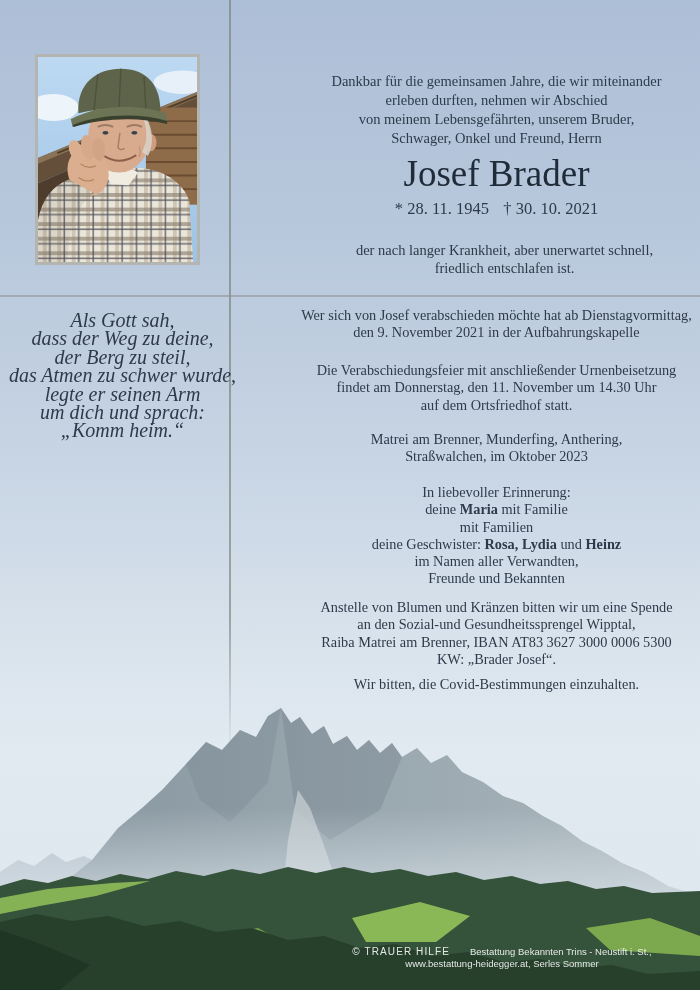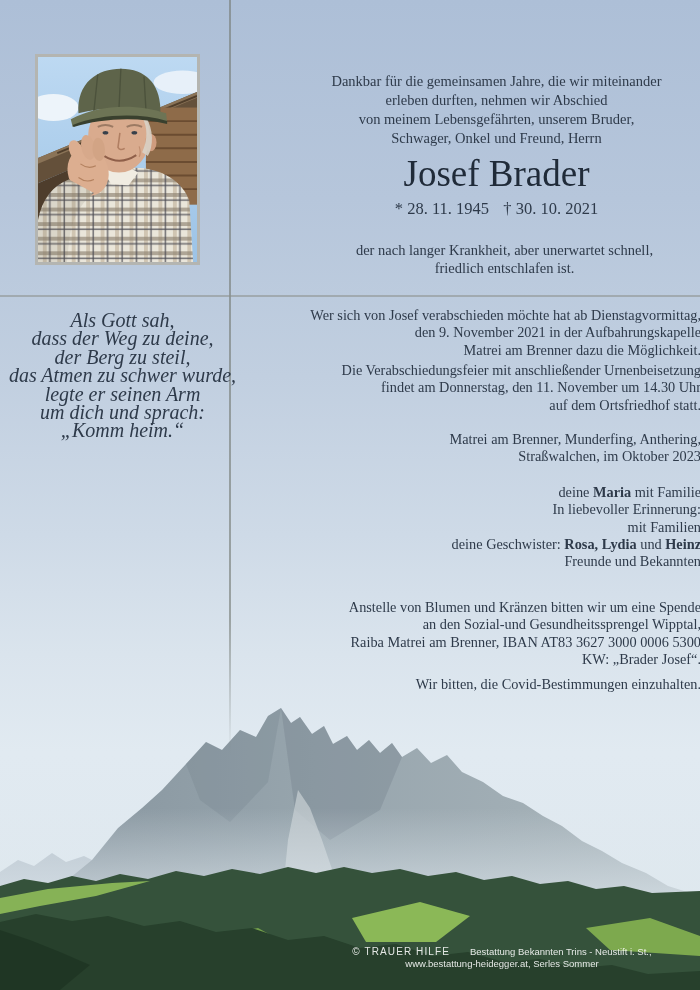--- a/index.html
+++ b/index.html
@@ -22,21 +22,21 @@
   .photo-frame svg{display:block; width:159px; height:205px;}
 
   .intro{left:292px; top:72px; width:409px; font-size:14.5px; line-height:19px;}
   .name{left:292px; top:153px; width:409px; font-size:37px; line-height:42px; color:#202b39;}
   .dates{left:292px; top:199px; width:409px; font-size:16.5px; line-height:20px;}
   .dates .gap{display:inline-block; width:10px;}
   .after-name{left:300px; top:242px; width:409px; font-size:14.5px; line-height:17.5px;}
 
   .poem{left:0; top:311px; width:245px; font-size:20px; line-height:18.4px; font-style:italic;}
 
-  .block{left:292px; width:409px; font-size:14.3px; line-height:17.3px;text-align:right;}
+  .block{left:292px; width:409px; font-size:14.3px; line-height:17.3px;}
   .viewing{top:307px;}
   .farewell{top:362px;}
   .places{top:431px;}
   .memory{top:484px;}
   .donation{top:599px;}
   .covid{top:676px;}
 
   .mountains{left:0; top:690px; width:700px; height:300px;}
 
   .footer{left:292px; top:946px; width:420px; text-align:center;
@@ -163,39 +163,39 @@
     <div>der Berg zu steil,</div>
     <div>das Atmen zu schwer wurde,</div>
     <div>legte er seinen Arm</div>
     <div>um dich und sprach:</div>
     <div>„Komm heim.“</div>
   </div>
 
   <div class="abs block viewing center">
     <div>Wer sich von Josef verabschieden möchte hat ab Dienstagvormittag,</div>
     <div>den 9. November 2021 in der Aufbahrungskapelle</div>
-    <div>Matrei am Brenner dazu die Möglichkeit.</div>
   </div>
 
   <div class="abs block farewell center">
     <div>Die Verabschiedungsfeier mit anschließender Urnenbeisetzung</div>
     <div>findet am Donnerstag, den 11. November um 14.30 Uhr</div>
     <div>auf dem Ortsfriedhof statt.</div>
   </div>
 
   <div class="abs block places center">
     <div>Matrei am Brenner, Munderfing, Anthering,</div>
     <div>Straßwalchen, im Oktober 2023</div>
   </div>
 
   <div class="abs block memory center">
+    <div><span>In liebevoller Erinnerung:</span></div>
     <div><span>deine </span><span class="bold">Maria</span><span> mit Familie</span></div>
-    <div><span>In liebevoller Erinnerung:</span></div>
     <div><span>mit Familien</span></div>
     <div><span>deine Geschwister: </span><span class="bold">Rosa, Lydia</span><span> und </span><span class="bold">Heinz</span></div>
+    <div><span>im Namen aller Verwandten,</span></div>
     <div><span>Freunde und Bekannten</span></div>
   </div>
 
   <div class="abs block donation center">
     <div>Anstelle von Blumen und Kränzen bitten wir um eine Spende</div>
     <div>an den Sozial-und Gesundheitssprengel Wipptal,</div>
     <div>Raiba Matrei am Brenner, IBAN AT83 3627 3000 0006 5300</div>
     <div>KW: „Brader Josef“.</div>
   </div>
 

